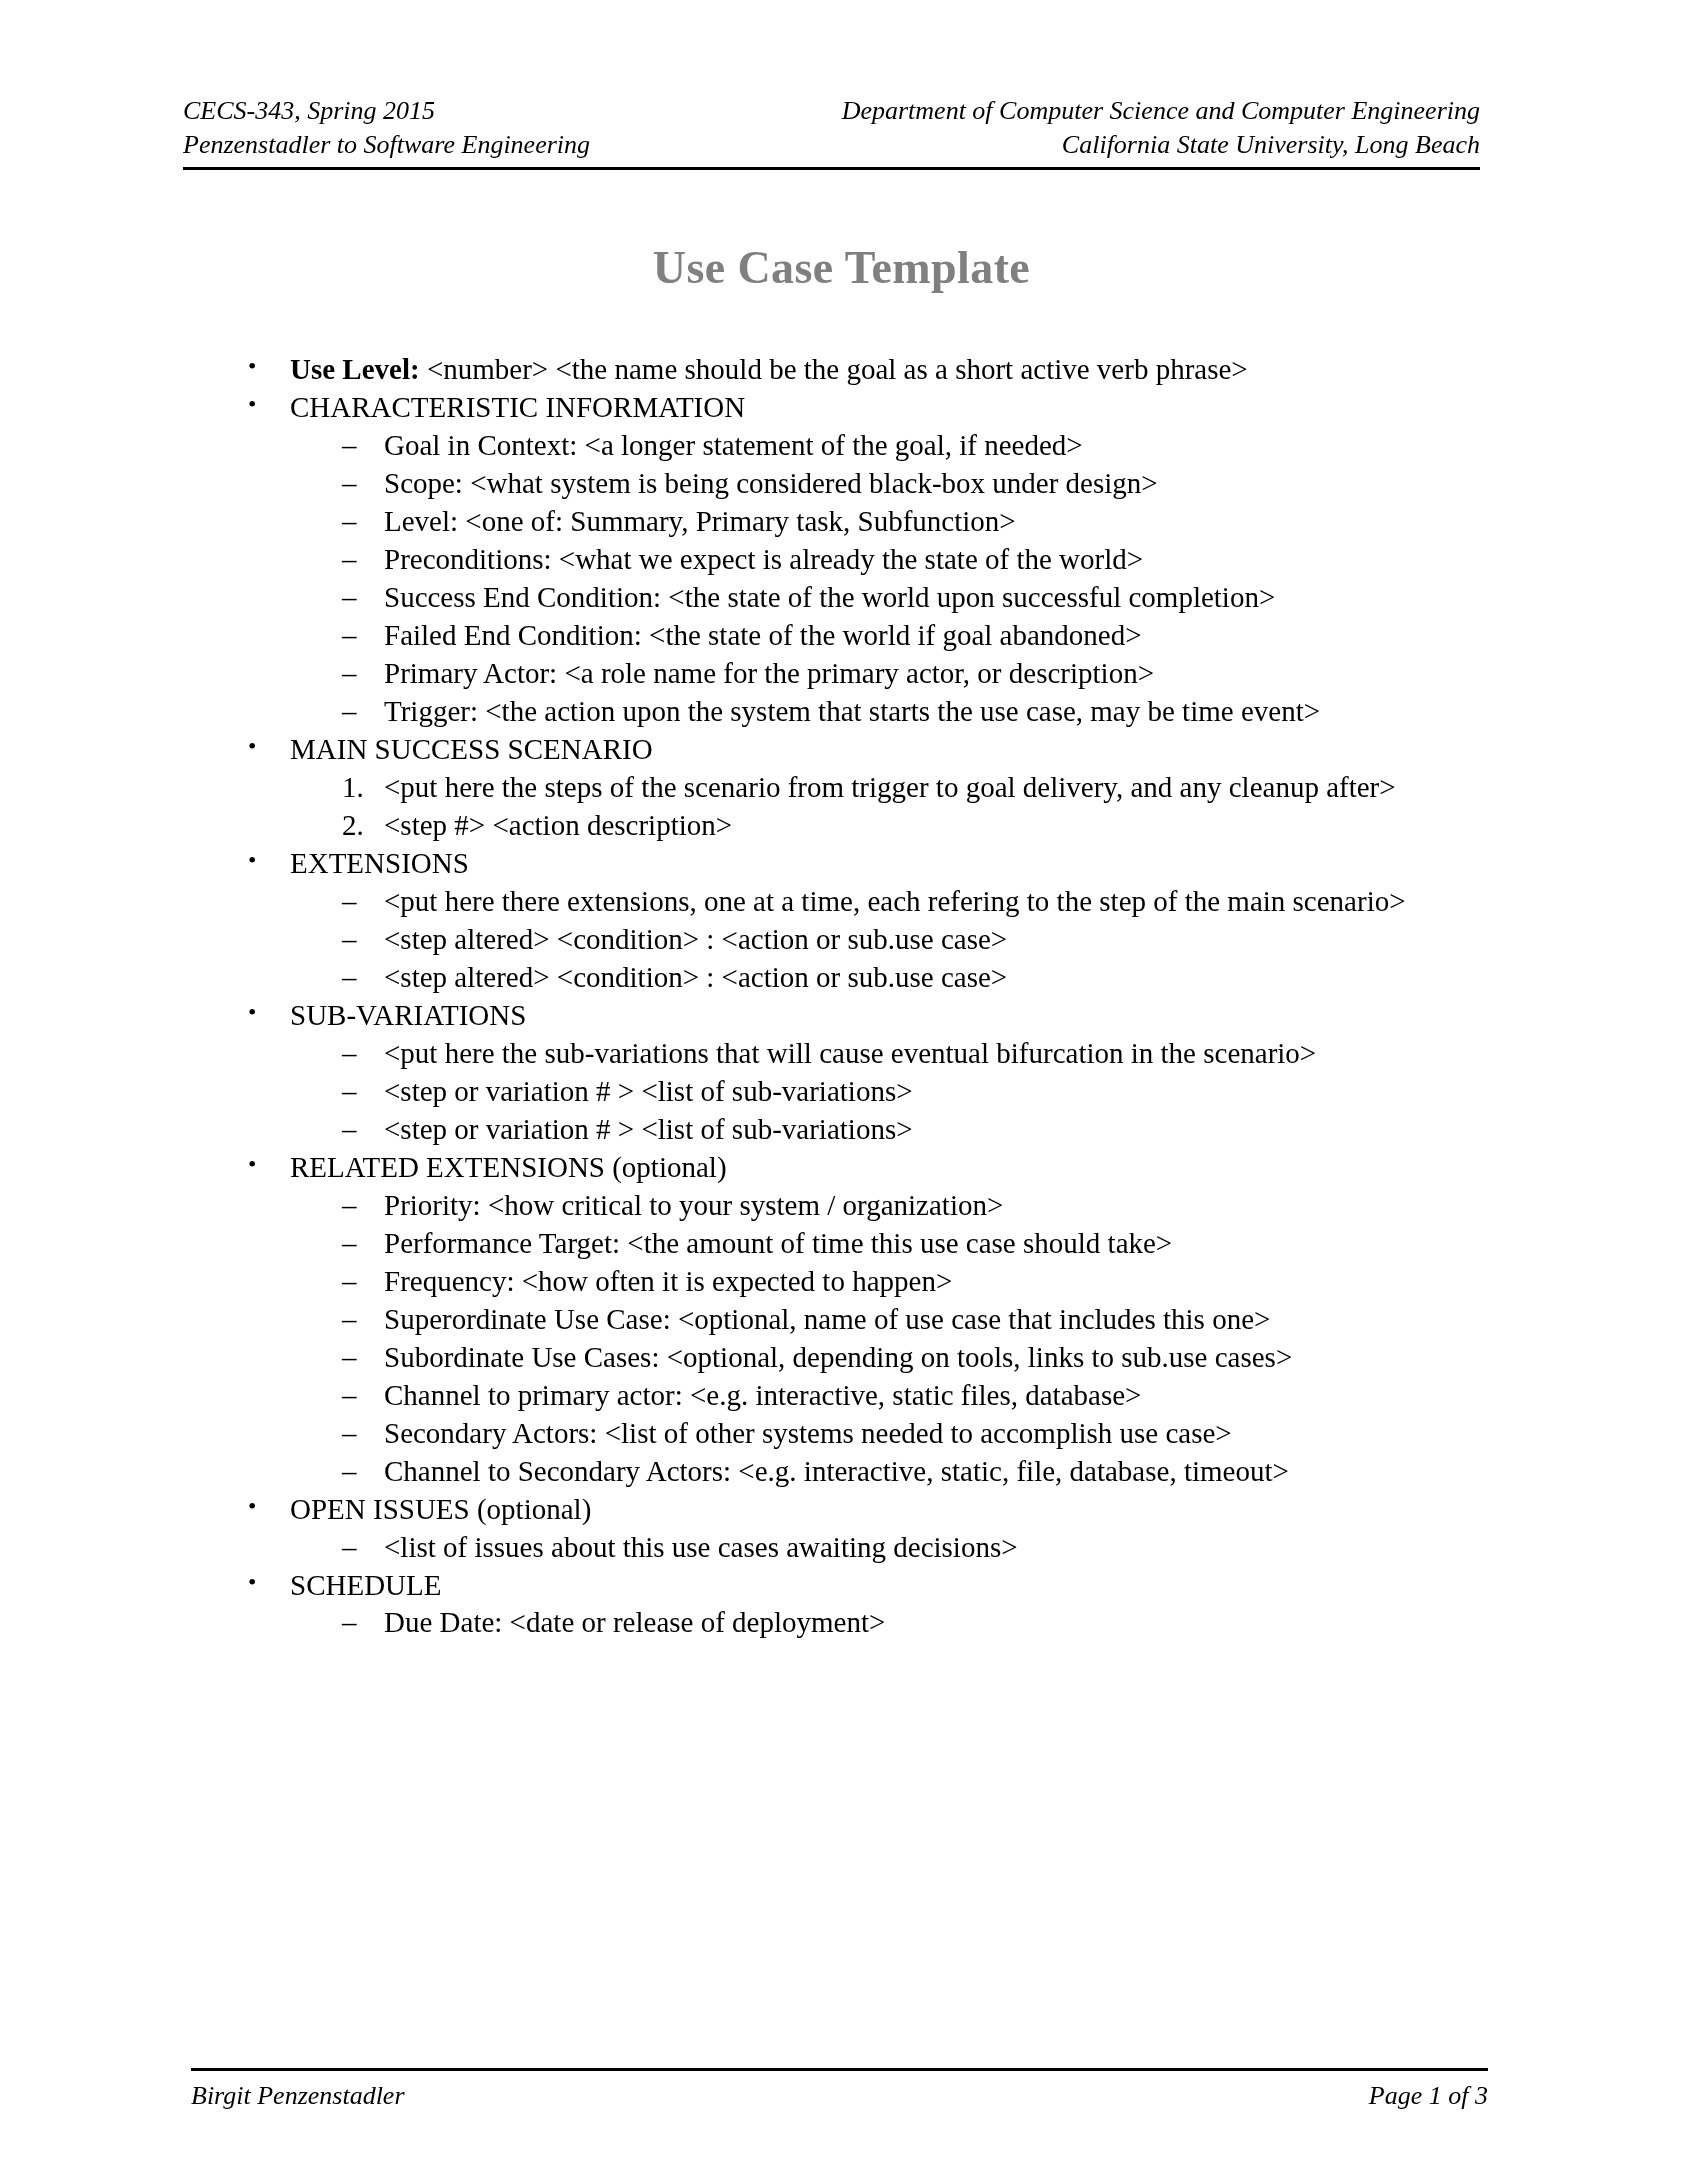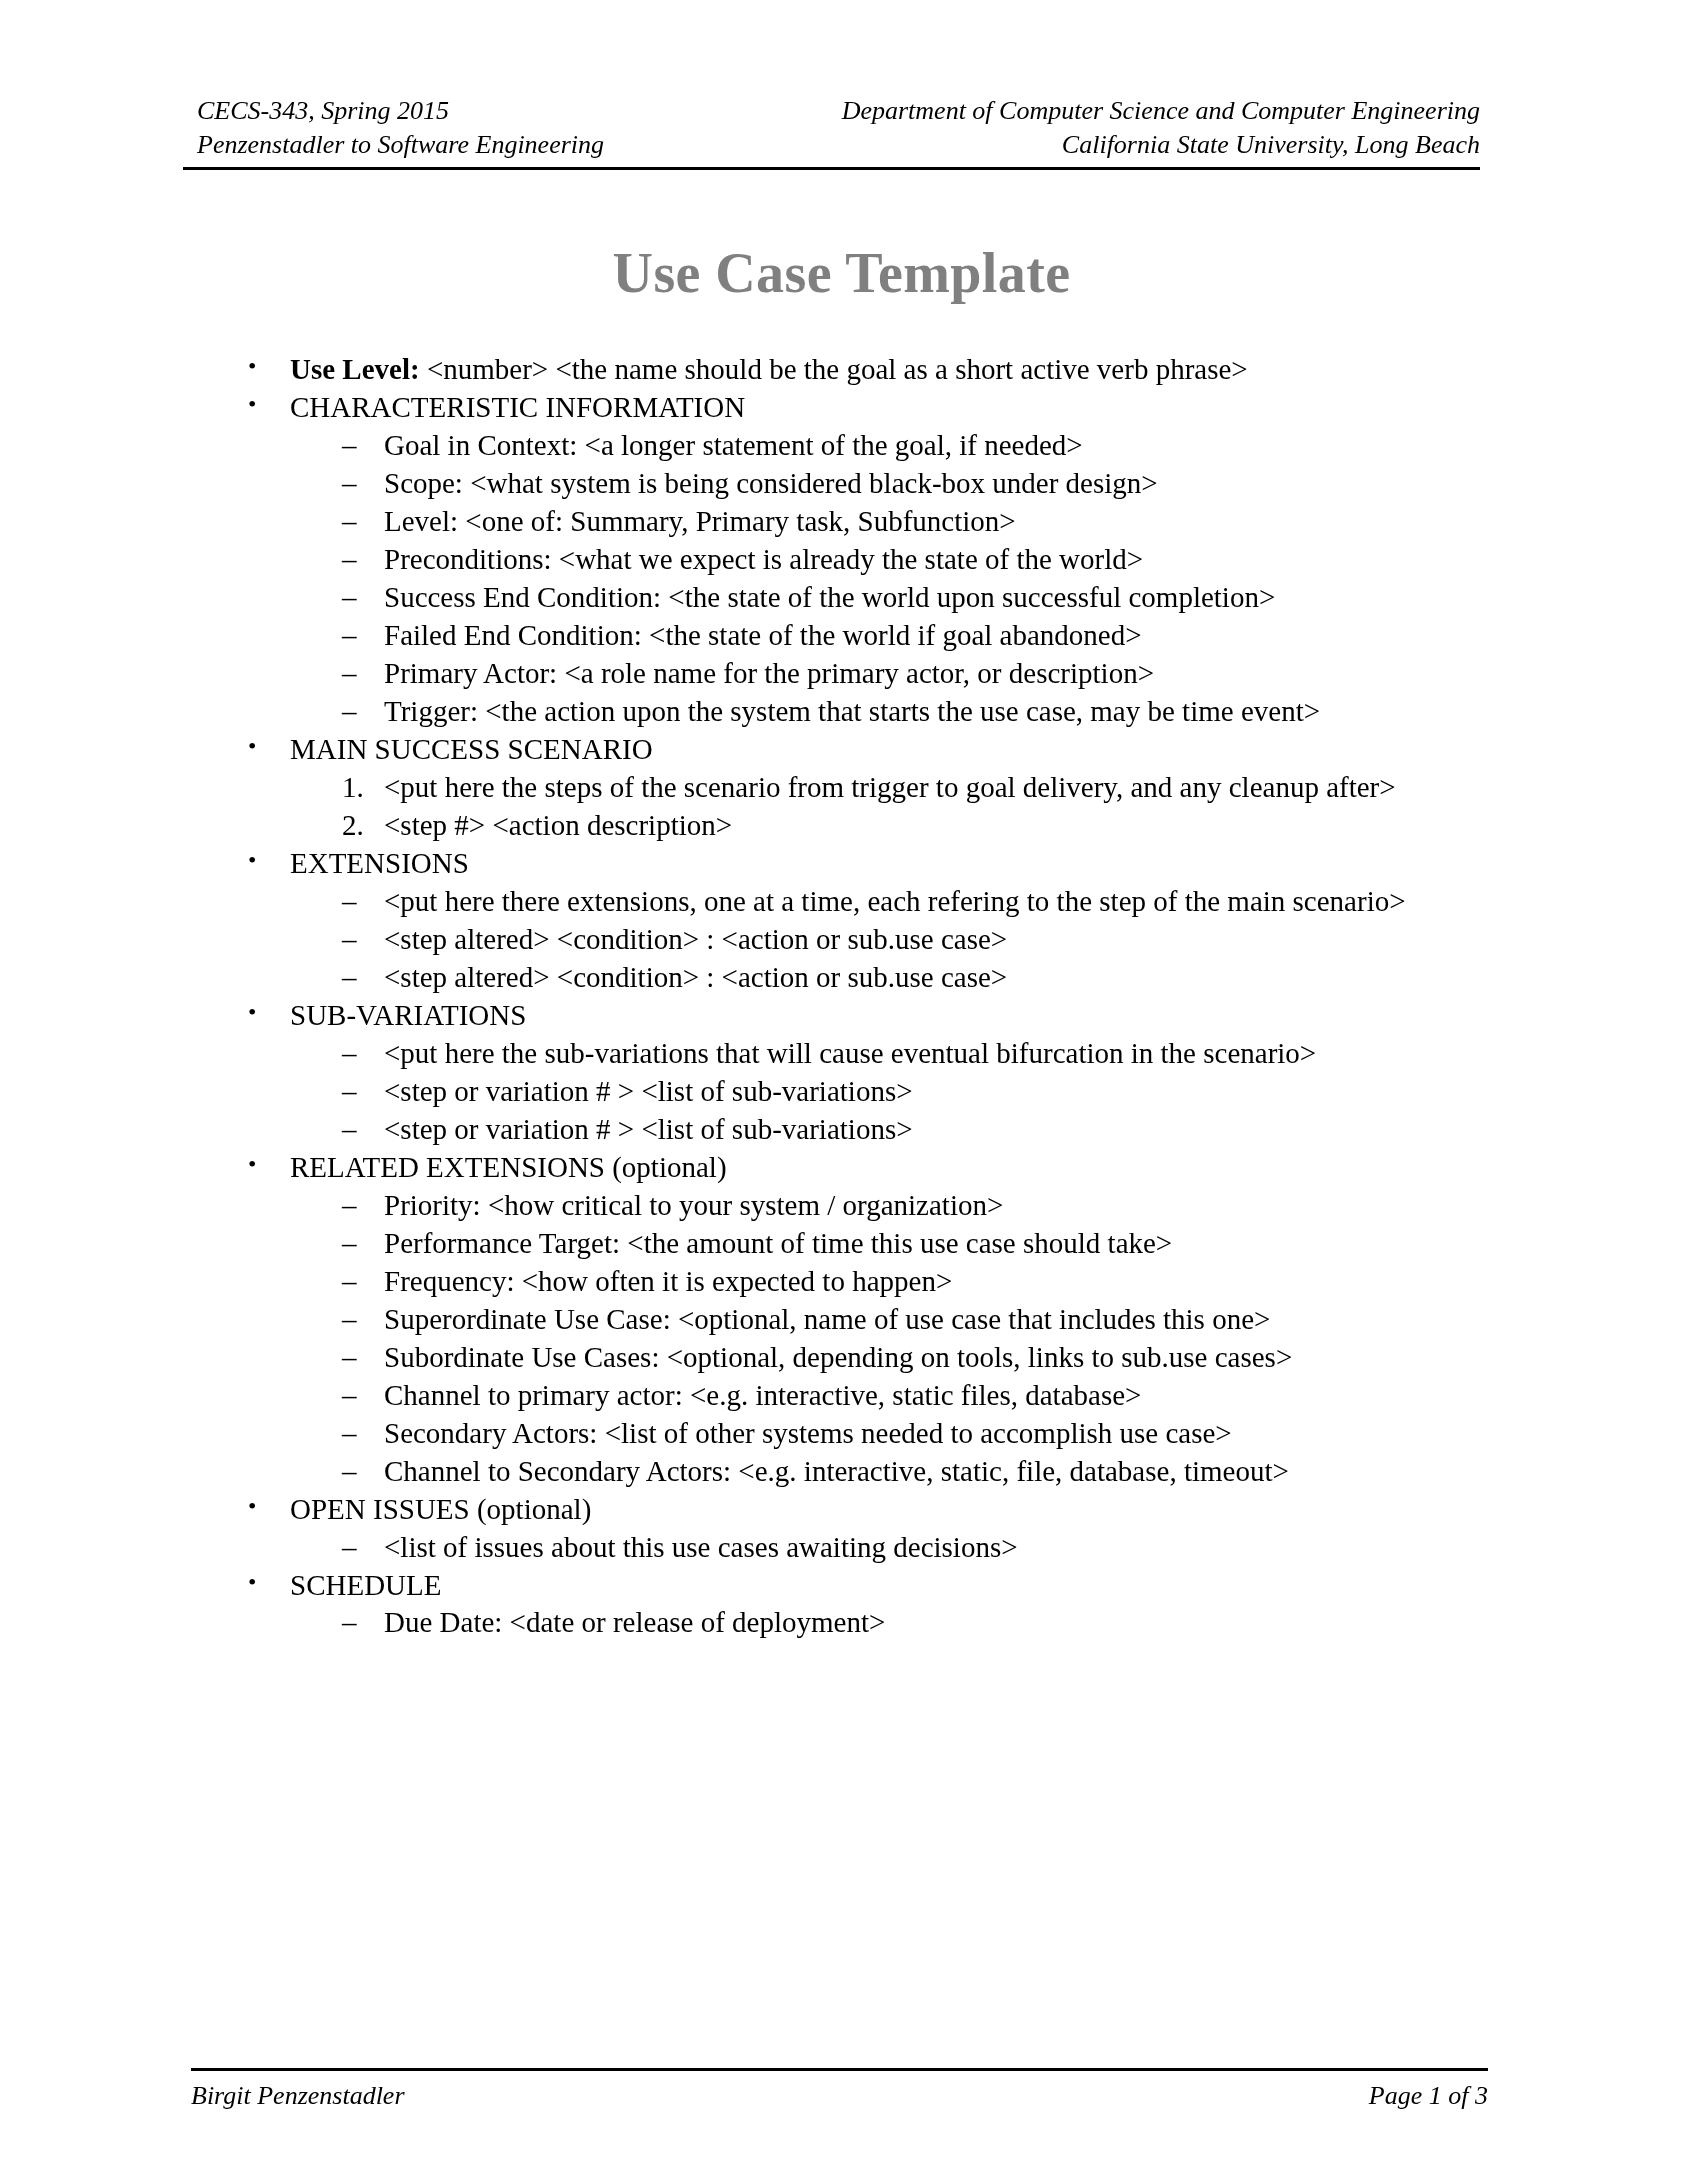--- a/index.html
+++ b/index.html
@@ -29,36 +29,36 @@
   }
   .header-row {
     display: flex;
     justify-content: space-between;
     align-items: baseline;
     font-style: italic;
     font-size: 26px;
     line-height: 1.32;
     white-space: nowrap;
   }
-  .header-left  { text-align: right; margin-left: 14px; }
+  .header-left  { text-align: right; }
   .header-right { text-align: right; }
   .header-rule {
     margin-top: 4px;
     border-bottom: 3px solid #000000;
     width: 100%;
   }
 
   
   .doc-title {
     position: absolute;
     left: 0;
     top: 241px;
     width: 1683px;
     text-align: center;
-    font-size: 56px;
+    font-size: 46px;
     font-weight: bold;
     color: #808080;
     letter-spacing: 0.4px;
   }
 
   
   .content {
     position: absolute;
     left: 246px;
     top: 351px;

